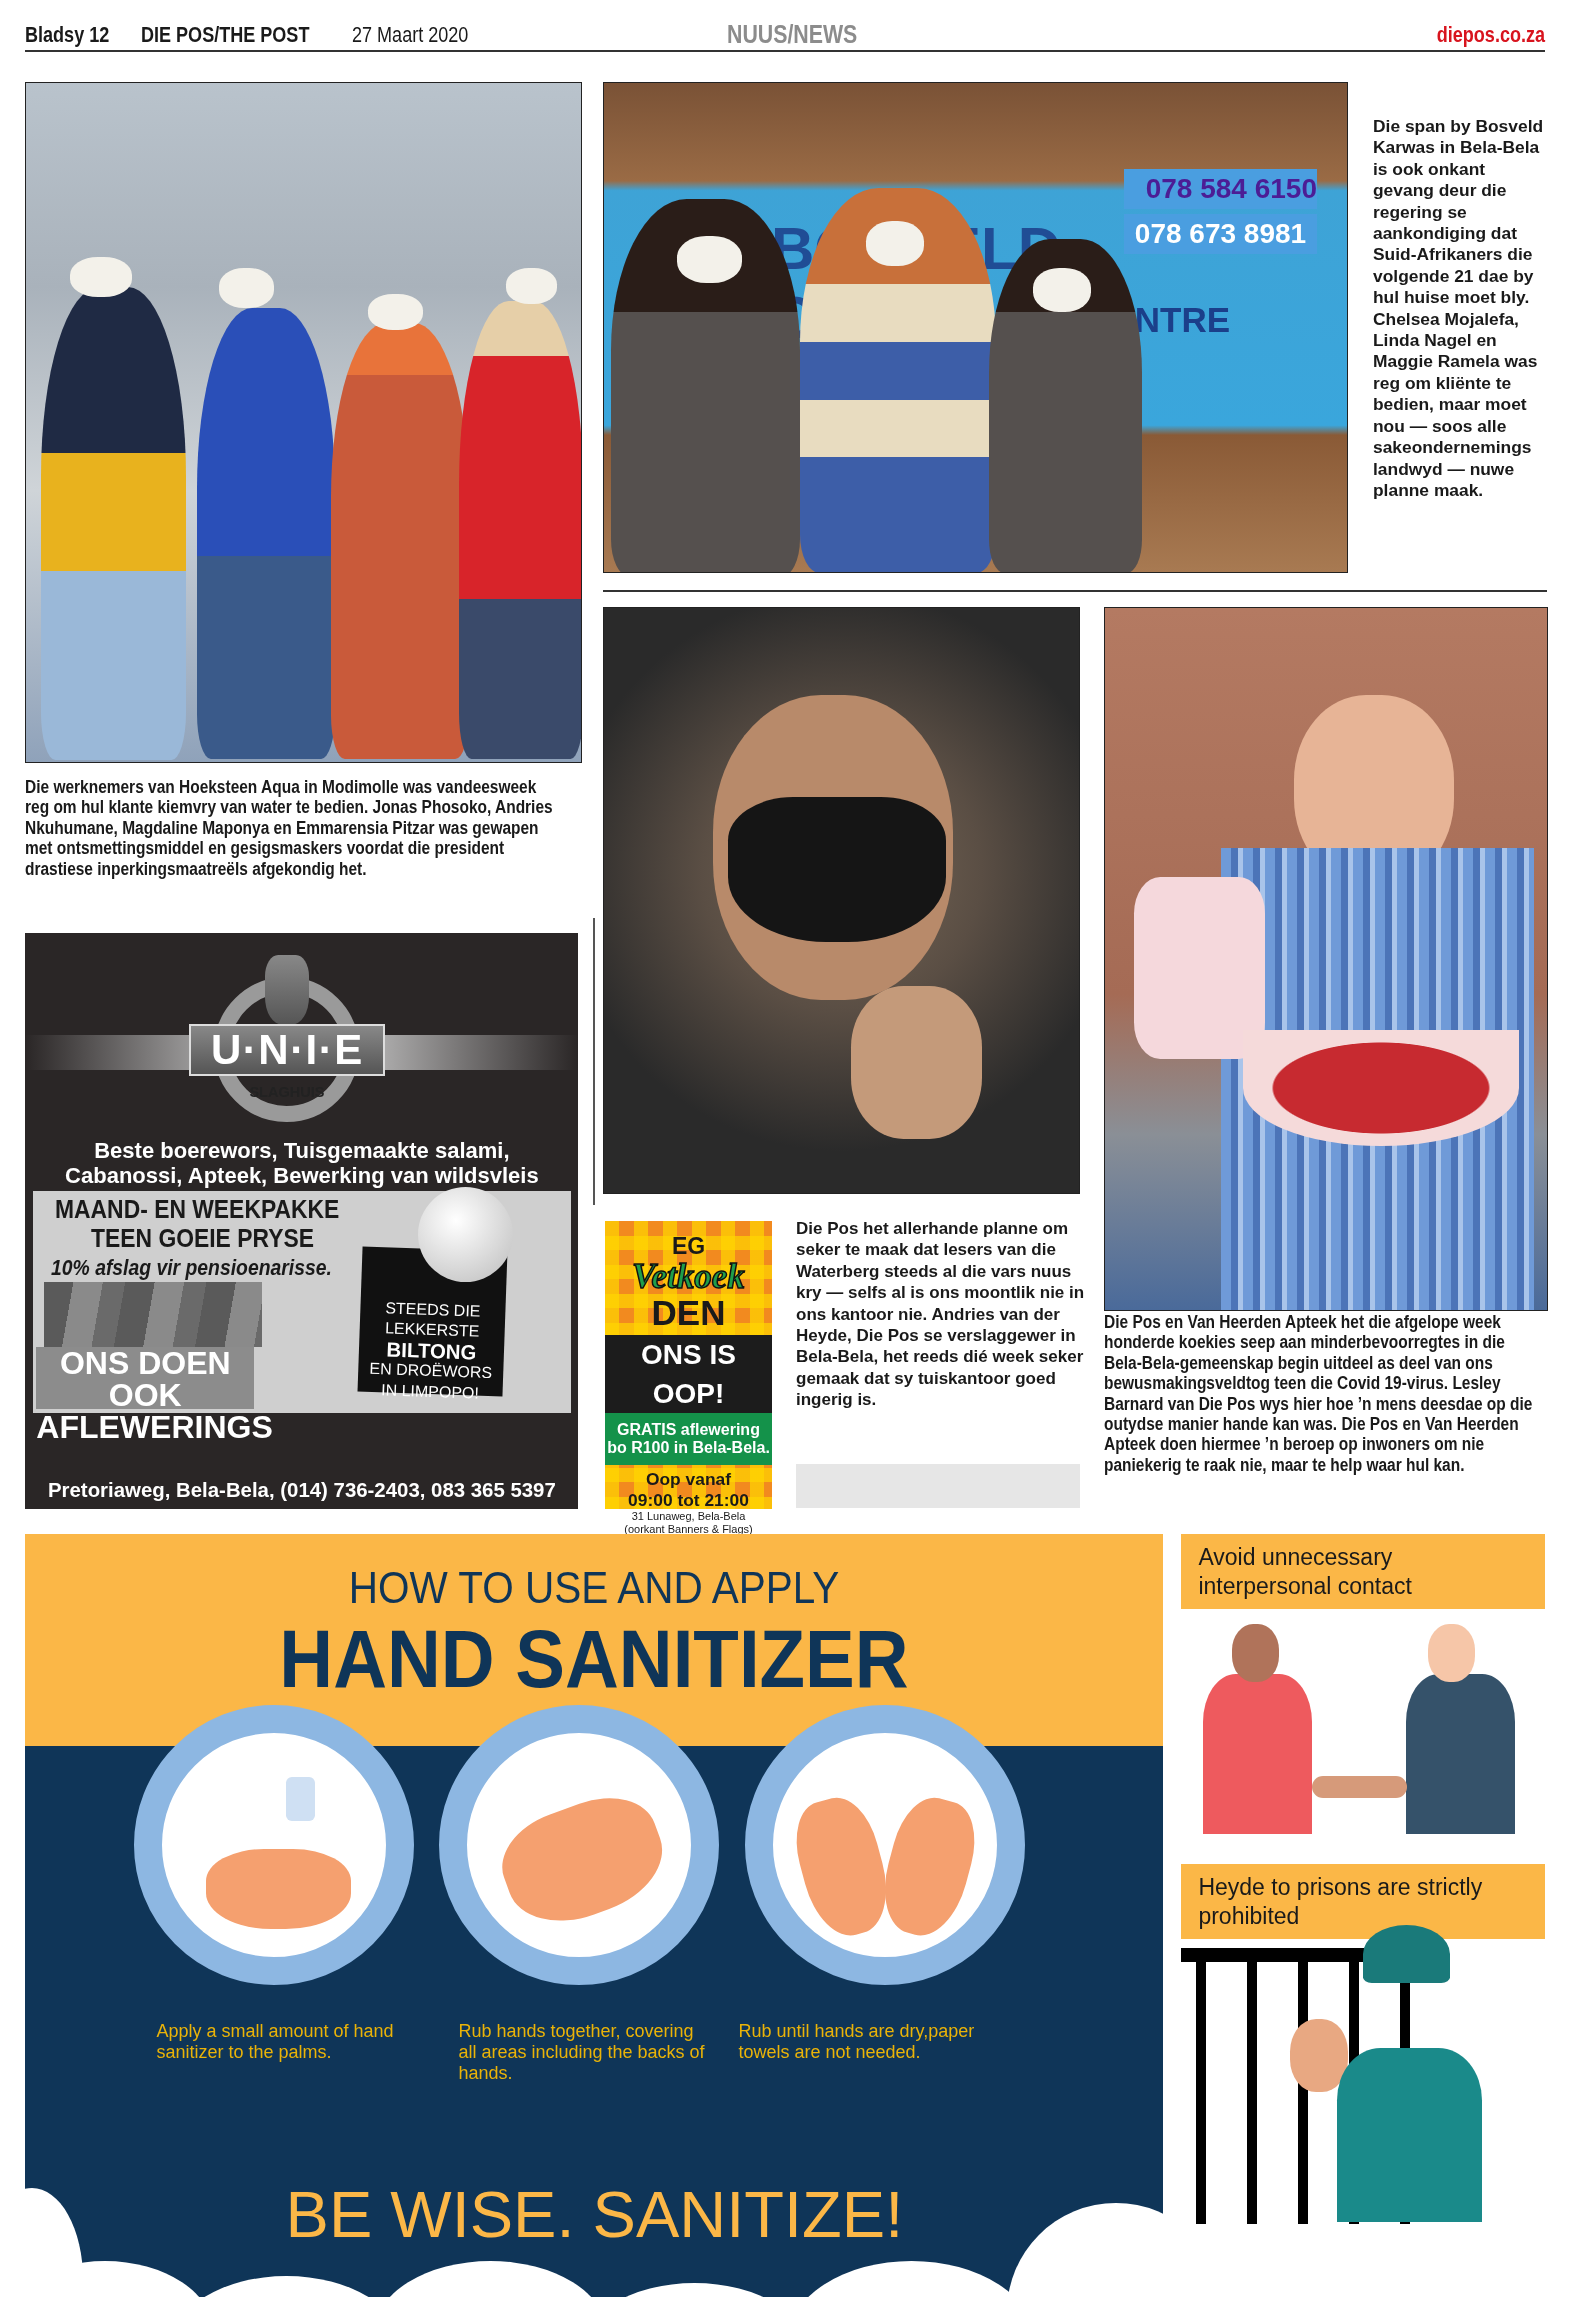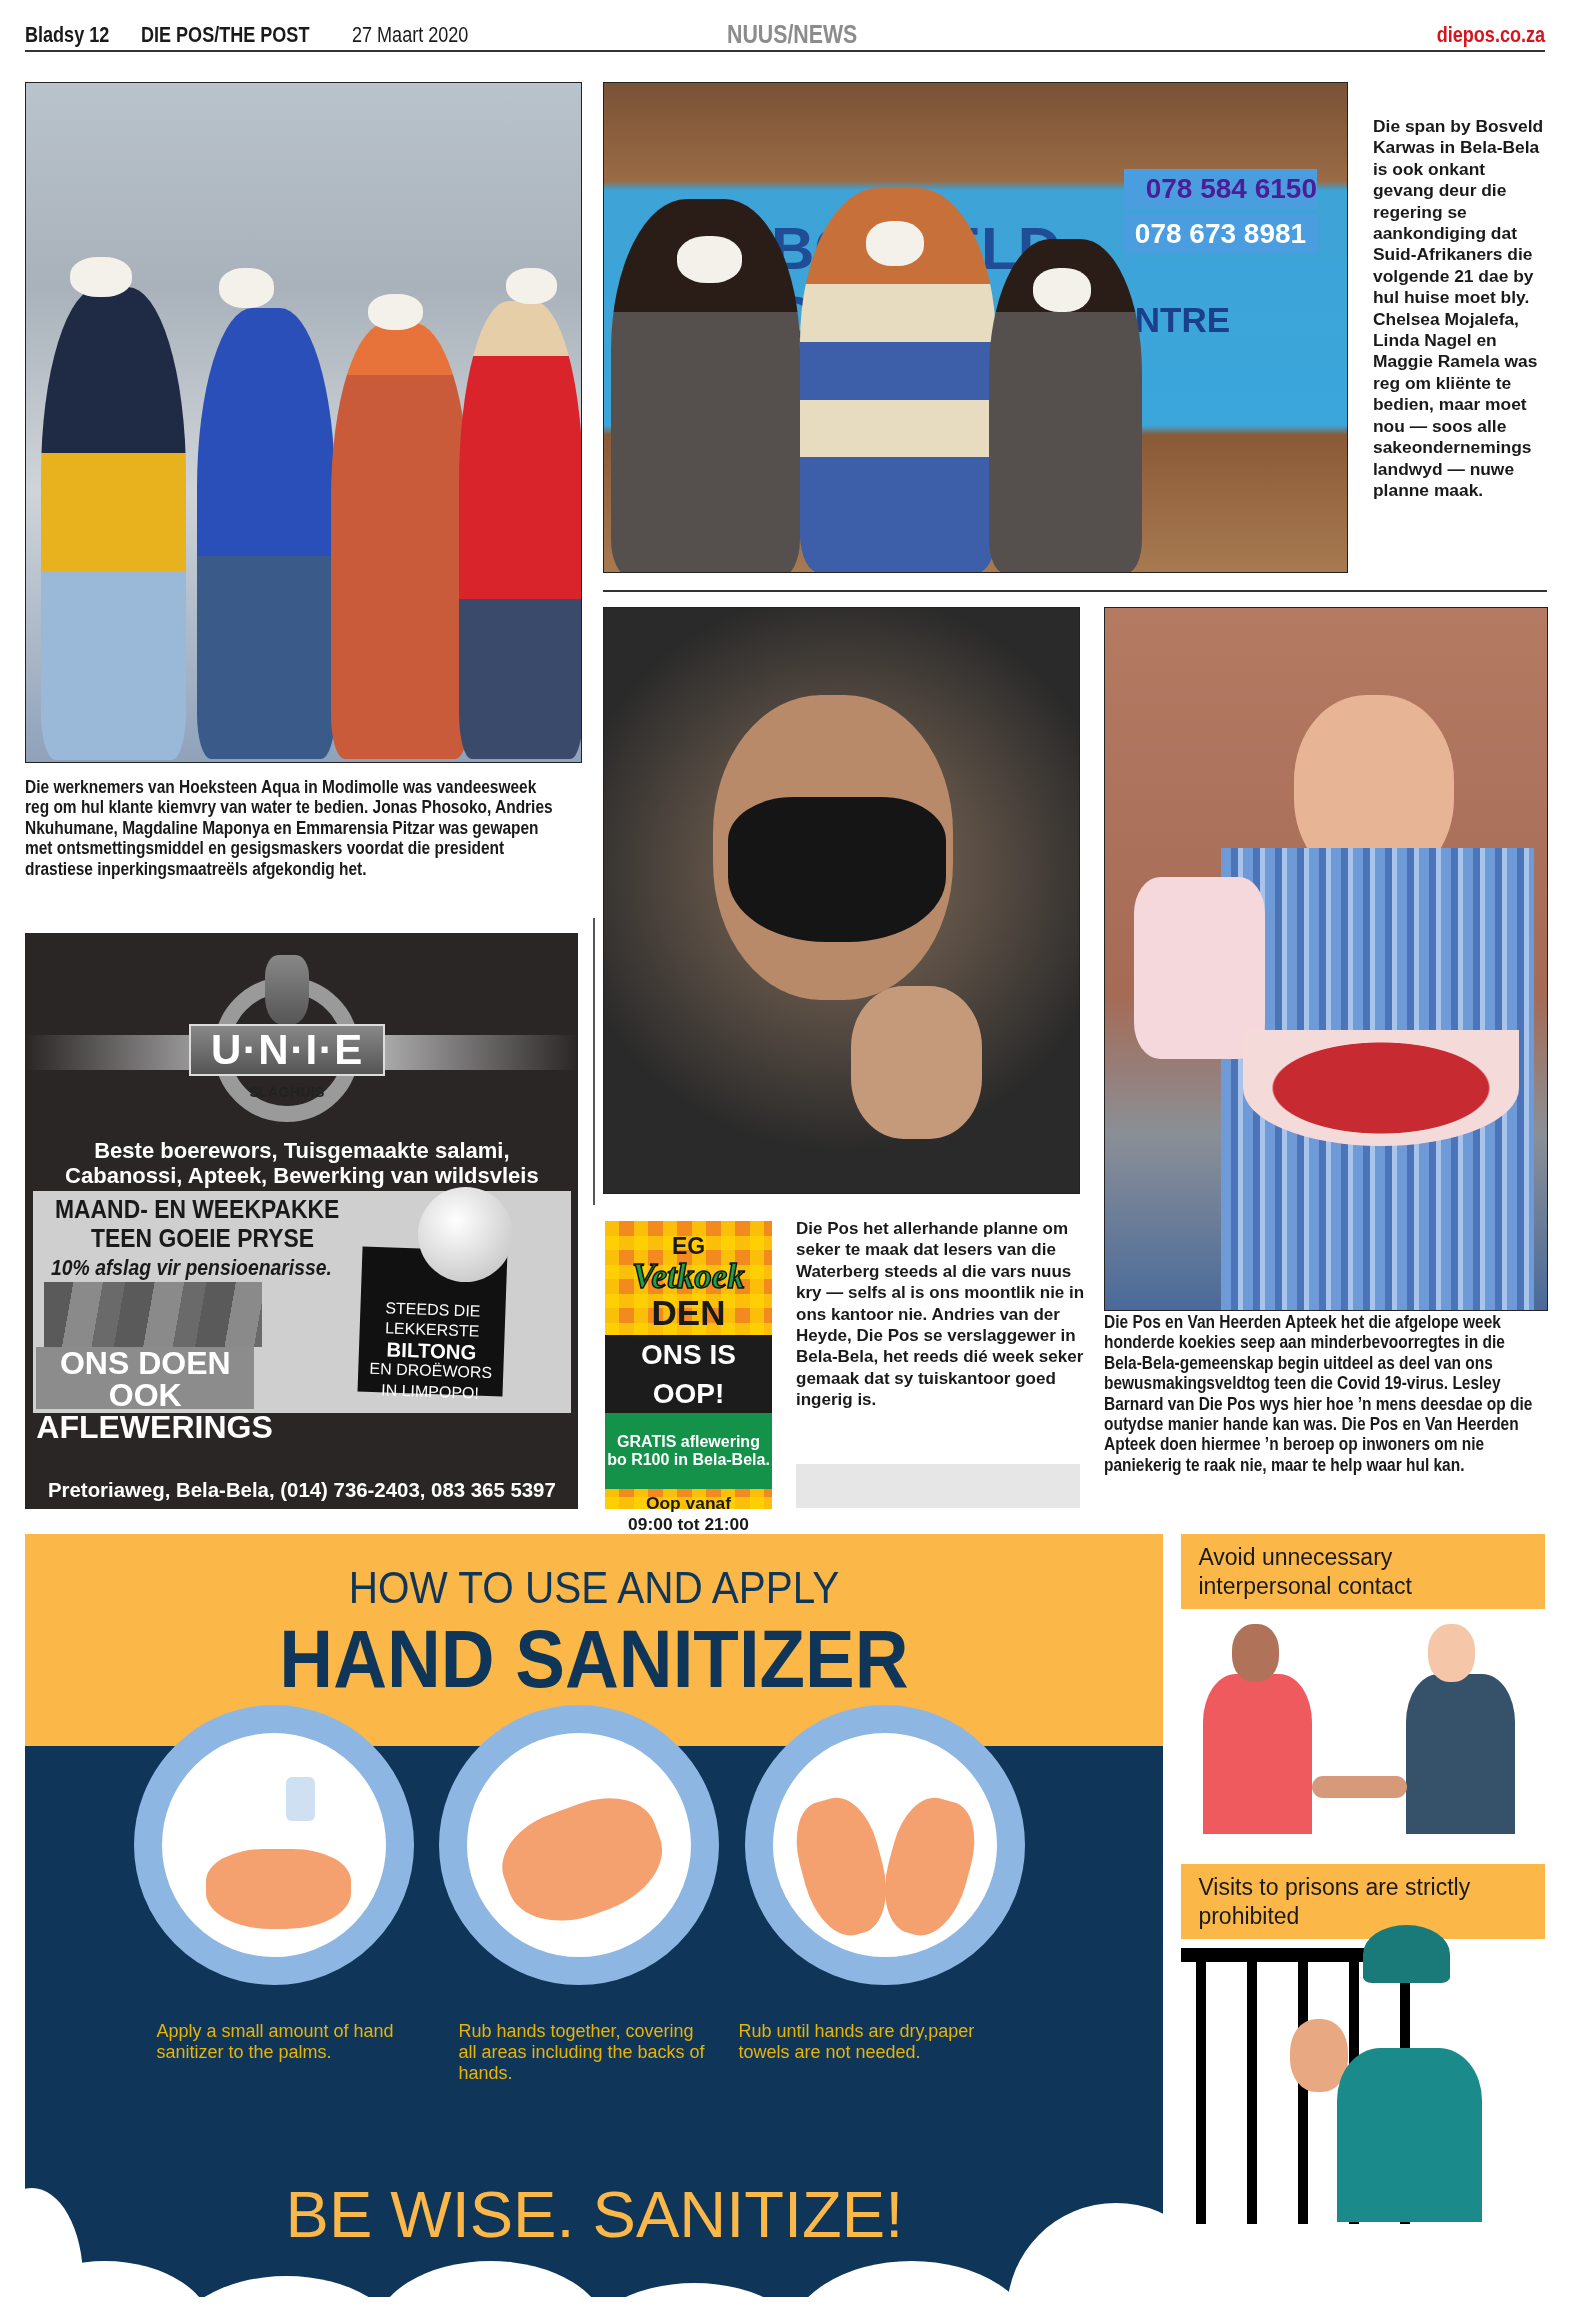--- a/index.html
+++ b/index.html
@@ -39,21 +39,21 @@
 .unie .black{position:absolute;left:327px;top:58px;width:145px;height:145px;background:#111;color:#fff;text-align:center;padding-top:51px;font:16px/20.4px "Liberation Sans",sans-serif;transform:rotate(2deg)}
 .unie .black b{font-size:20.4px}
 .unie .face{position:absolute;left:385px;top:-3.6px;width:95px;height:95px;border-radius:50%;background:radial-gradient(circle at 40% 35%,#fff,#bbb)}
 .unie .addr{position:absolute;left:0;bottom:0;width:100%;height:38px;background:#2a2626;font:bold 20.4px/38px "Liberation Sans",sans-serif;text-align:center}
 
 .vet{background:#f28a1f;background-image:linear-gradient(90deg,rgba(255,214,0,.7) 50%,transparent 50%),linear-gradient(0deg,rgba(255,214,0,.7) 50%,transparent 50%);background-size:29px 29px;text-align:center;color:#1a1a1a}
 .vet .eg{font:bold 23px/25px "Liberation Sans",sans-serif;padding-top:13px}
 .vet .vk{font:italic bold 35px/35px "Liberation Serif",serif;color:#1f9e4a;-webkit-text-stroke:1.5px #111}
 .vet .den{font:bold 35px/38px "Liberation Sans",sans-serif}
 .vet .open{background:#1c1c1c;color:#fff;font:bold 28px/39px "Liberation Sans",sans-serif;margin-top:2.9px}
-.vet .gratis{background:#14924a;color:#fff;font:bold 16px/18px "Liberation Sans",sans-serif;padding:20px 0}
+.vet .gratis{background:#14924a;color:#fff;font:bold 16px/18px "Liberation Sans",sans-serif;padding:8px 0}
 .vet .oop{font:bold 17.4px/20.4px "Liberation Sans",sans-serif;margin-top:4.4px}
 .vet .small{font:11px/12.4px "Liberation Sans",sans-serif}
 .vet .phone{font:bold 22px/25px "Liberation Sans",sans-serif}
 
 .san{background:#0f3558;overflow:hidden}
 .san .top{position:absolute;left:0;top:0;width:100%;height:212px;background:#fbb747}
 .san .h1{position:absolute;left:0;top:28px;width:100%;text-align:center;font:45px "Liberation Sans",sans-serif;color:#0f3558;transform:scaleX(.9)}
 .san .h2{position:absolute;left:0;top:79px;width:100%;text-align:center;font:bold 81px "Liberation Sans",sans-serif;color:#0f3558;transform:scaleX(.92)}
 .san .circ{position:absolute;top:171px;width:280px;height:280px;border-radius:50%;background:#fff;border:28px solid #8db7e2}
 .san .step{position:absolute;top:487px;font:18px/21px "Liberation Sans",sans-serif;color:#eab308}
@@ -204,21 +204,21 @@
 
 <div class="abs cov" style="left:1181px;top:1534px;width:364px;height:763px">
   <div class="ybox">Avoid unnecessary interpersonal contact</div>
   <div style="position:relative;height:240px">
     <div class="abs" style="left:22px;top:65px;width:109px;height:160px;background:#ee5a5e;border-radius:30% 30% 0 0"></div>
     <div class="abs" style="left:51px;top:14.5px;width:47px;height:58px;background:#b0735a;border-radius:45%"></div>
     <div class="abs" style="left:225px;top:65px;width:109px;height:160px;background:#35526a;border-radius:30% 30% 0 0"></div>
     <div class="abs" style="left:247px;top:14.5px;width:47px;height:58px;background:#f6c6a8;border-radius:45%"></div>
     <div class="abs" style="left:131px;top:167px;width:95px;height:22px;background:#d69a7a;border-radius:11px"></div>
   </div>
-  <div class="ybox" style="margin-top:14.5px">Visits to prisons are strictly prohibited</div>
+  <div class="ybox" style="margin-top:14.5px">Heyde to prisons are strictly prohibited</div>
   <div style="position:relative;height:284px">
     <div class="abs" style="left:0;top:8.7px;width:218px;height:14.5px;background:#000"></div>
     <div class="abs" style="left:14.5px;top:8.7px;width:218px;height:276px;background:repeating-linear-gradient(90deg,#000 0 10.2px,transparent 10.2px 51px)"></div>
     <div class="abs" style="left:109px;top:80px;width:58px;height:73px;background:#e8a882;border-radius:45%"></div>
     <div class="abs" style="left:182px;top:-14.5px;width:87px;height:58px;background:#1a7a7a;border-radius:50% 50% 10% 10%"></div>
     <div class="abs" style="left:156px;top:109px;width:145px;height:174px;background:#1a8a8a;border-radius:30% 30% 0 0"></div>
   </div>
 </div>
 
 

